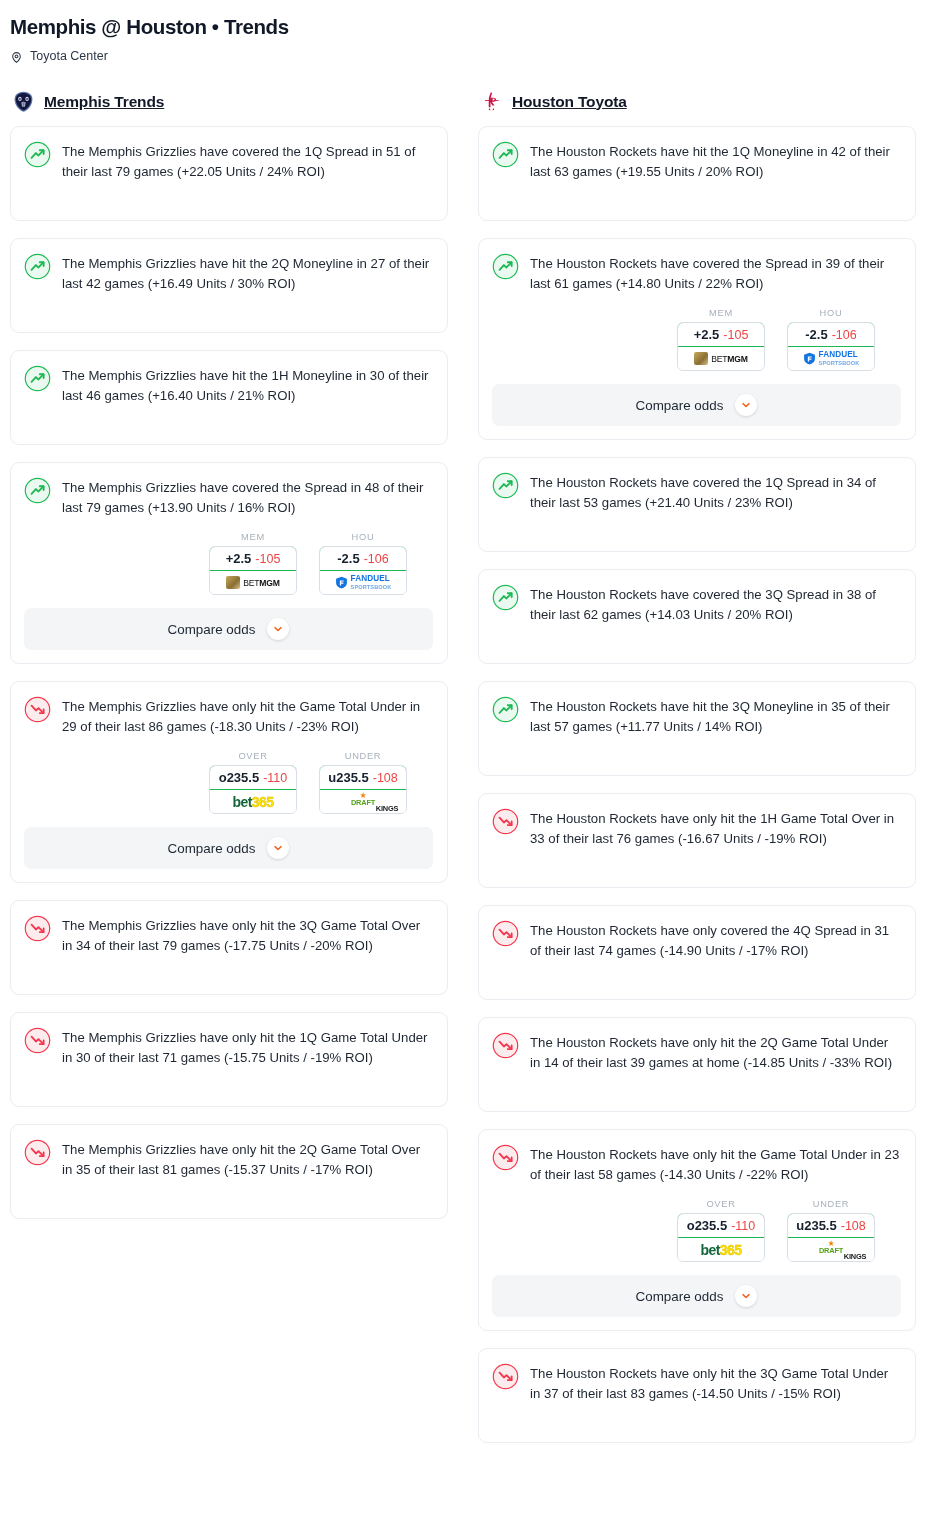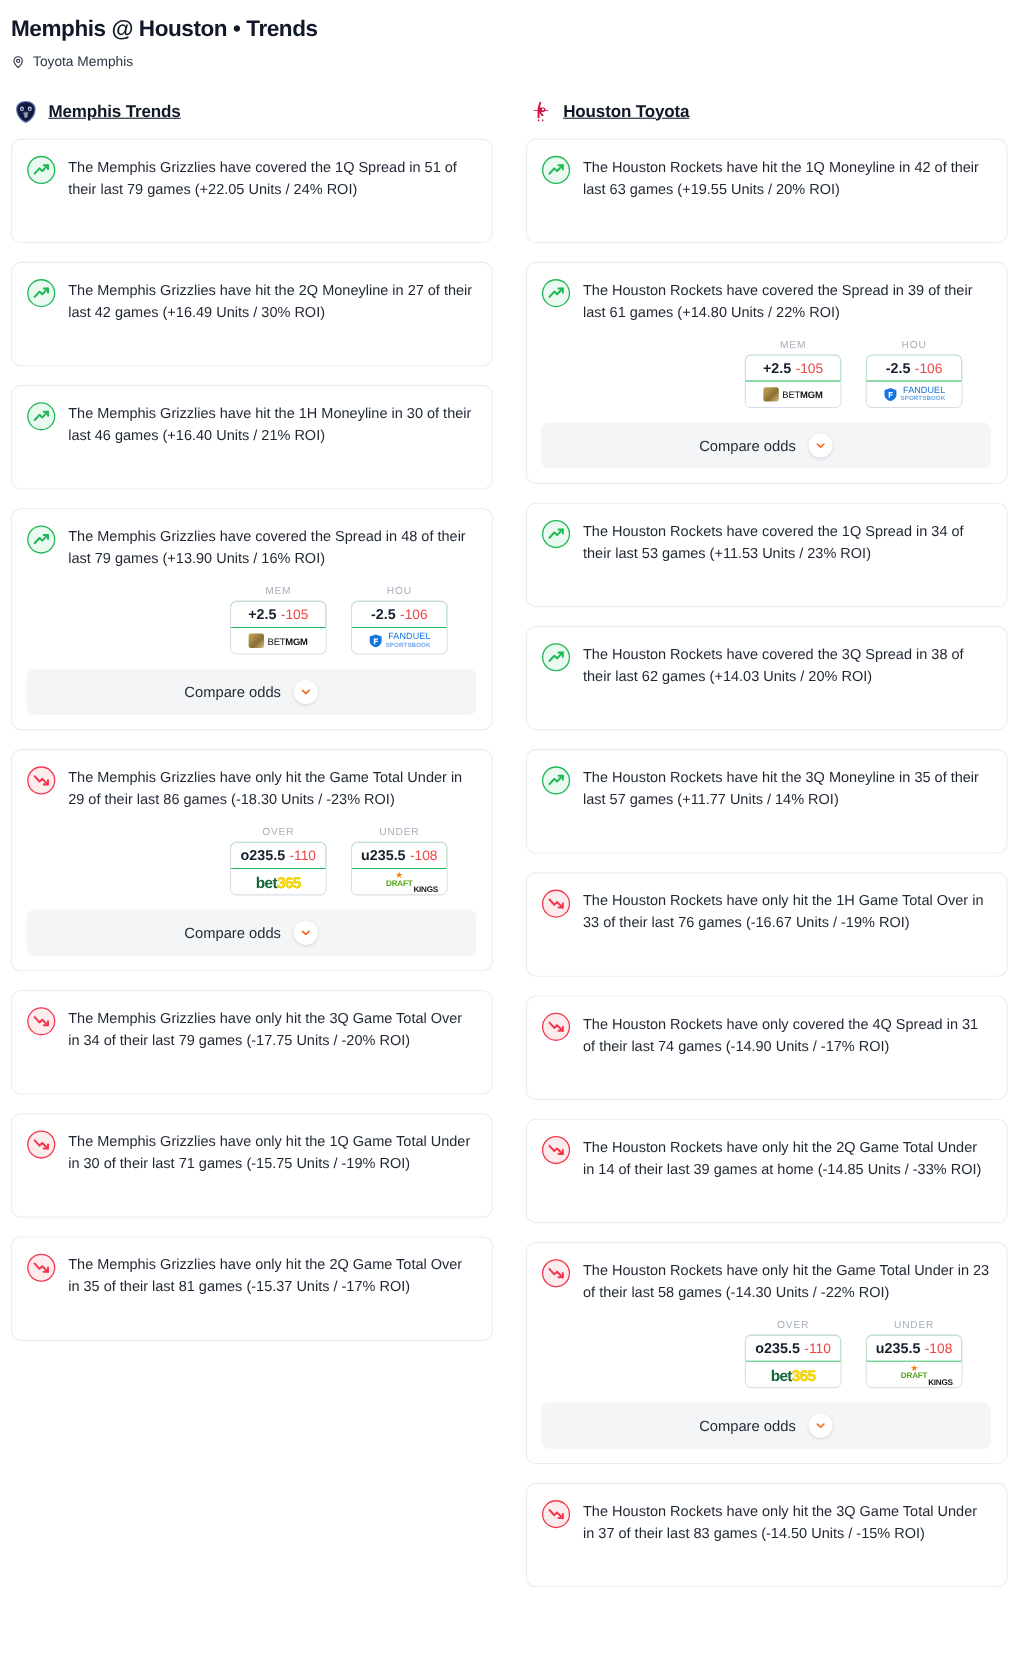--- a/index.html
+++ b/index.html
@@ -125,21 +125,21 @@
     width: 14px; height: 13px; border-radius: 2px;
     background: linear-gradient(135deg,#c8a95c 0%, #8a6f33 60%, #d8c08a 100%);
   }
   .logo-betmgm .txt { font-size: 8.6px; letter-spacing: -0.2px; color: #111; }
   .logo-betmgm .txt b { font-weight: 700; }
   .logo-fanduel { display: flex; align-items: center; gap: 3px; }
   .logo-fanduel .shield {
     width: 13px; height: 13px; display: block;
   }
   .logo-fanduel .fd-txt { line-height: 8px; }
-  .logo-fanduel .fd-1 { font-size: 8.2px; font-weight: 400; color: #1475e1; letter-spacing: 0.1px; display: block; text-align: right; }
+  .logo-fanduel .fd-1 { font-size: 8.2px; font-weight: 700; color: #1475e1; letter-spacing: 0.1px; display: block; }
   .logo-fanduel .fd-2 { font-size: 5.6px; font-weight: 700; color: #6fa9e8; letter-spacing: 0.1px; display: block; }
   .logo-bet365 { font-size: 14px; font-weight: 700; letter-spacing: -0.6px; }
   .logo-bet365 .b365-a { color: #12653a; }
   .logo-bet365 .b365-b { color: #ffe000; -webkit-text-stroke: 0.4px #d9bd00; }
   .logo-dk { text-align: center; line-height: 7px; }
   .logo-dk .crown { font-size: 8px; color: #f4820b; display: block; line-height: 7px; }
   .logo-dk .dk-1 { font-size: 7.4px; font-weight: 700; color: #53a318; letter-spacing: -0.2px; display: block; }
   .logo-dk .dk-2 { font-size: 7.4px; font-weight: 700; color: #1a1a1a; letter-spacing: -0.2px; display: block; margin-top: -1px; margin-left: 48px; }
 
   
@@ -168,21 +168,21 @@
 
 <div class="page-header">
   <div class="page-title">Memphis @ Houston • Trends</div>
   <div class="venue-row">
     <span class="venue-icon">
       <svg viewBox="0 0 24 24" width="13" height="13" fill="none" stroke="#2d3748" stroke-width="1.9">
         <path d="M12 21s7-6.2 7-11a7 7 0 1 0-14 0c0 4.8 7 11 7 11z"></path>
         <circle cx="12" cy="10" r="2.6"></circle>
       </svg>
     </span>
-    <span class="venue-text">Toyota Memphis</span>
+    <span class="venue-text">Toyota Center</span>
   </div>
 </div>
 
 <div class="columns" id="columns-root">
     <div class="column">
       <div class="col-header">
         <span class="team-logo"><svg viewBox="0 0 40 40" width="23" height="23">
             <path d="M20 3 C11 3 4.5 8 4.5 16 C4.5 27 13 36 20 38 C27 36 35.5 27 35.5 16 C35.5 8 29 3 20 3 Z" fill="#5d76a9"></path>
             <path d="M20 5.2 C12.4 5.2 6.6 9.4 6.6 16.2 C6.6 25.6 13.8 33.6 20 35.5 C26.2 33.6 33.4 25.6 33.4 16.2 C33.4 9.4 27.6 5.2 20 5.2 Z" fill="#12173f"></path>
             <ellipse cx="13.8" cy="15.5" rx="3.1" ry="3.6" fill="#cfd6e4"></ellipse>
@@ -439,21 +439,21 @@
           </span>
         </div>
       </div>
       <div class="trend-card">
         <div class="trend-top">
           <span class="trend-icon"><svg viewBox="0 0 25 25" width="27" height="27">
               <circle cx="12.5" cy="12.5" r="11.3" fill="#eafaf0" stroke="#1db954" stroke-width="1.1"></circle>
               <path d="M7 15.6 L11 11.2 L13.4 13.4 L18 8.6" fill="none" stroke="#1db954" stroke-width="1.7" stroke-linecap="round" stroke-linejoin="round"></path>
               <path d="M14.6 8.6 L18.2 8.6 L18.2 12" fill="none" stroke="#1db954" stroke-width="1.7" stroke-linecap="round" stroke-linejoin="round"></path>
             </svg></span>
-          <span class="trend-text">The Houston Rockets have covered the 1Q Spread in 34 of their last 53 games (+11.53 Units / 23% ROI)</span>
+          <span class="trend-text">The Houston Rockets have covered the 1Q Spread in 34 of their last 53 games (+21.40 Units / 23% ROI)</span>
         </div>
       </div>
       <div class="trend-card">
         <div class="trend-top">
           <span class="trend-icon"><svg viewBox="0 0 25 25" width="27" height="27">
               <circle cx="12.5" cy="12.5" r="11.3" fill="#eafaf0" stroke="#1db954" stroke-width="1.1"></circle>
               <path d="M7 15.6 L11 11.2 L13.4 13.4 L18 8.6" fill="none" stroke="#1db954" stroke-width="1.7" stroke-linecap="round" stroke-linejoin="round"></path>
               <path d="M14.6 8.6 L18.2 8.6 L18.2 12" fill="none" stroke="#1db954" stroke-width="1.7" stroke-linecap="round" stroke-linejoin="round"></path>
             </svg></span>
           <span class="trend-text">The Houston Rockets have covered the 3Q Spread in 38 of their last 62 games (+14.03 Units / 20% ROI)</span>

